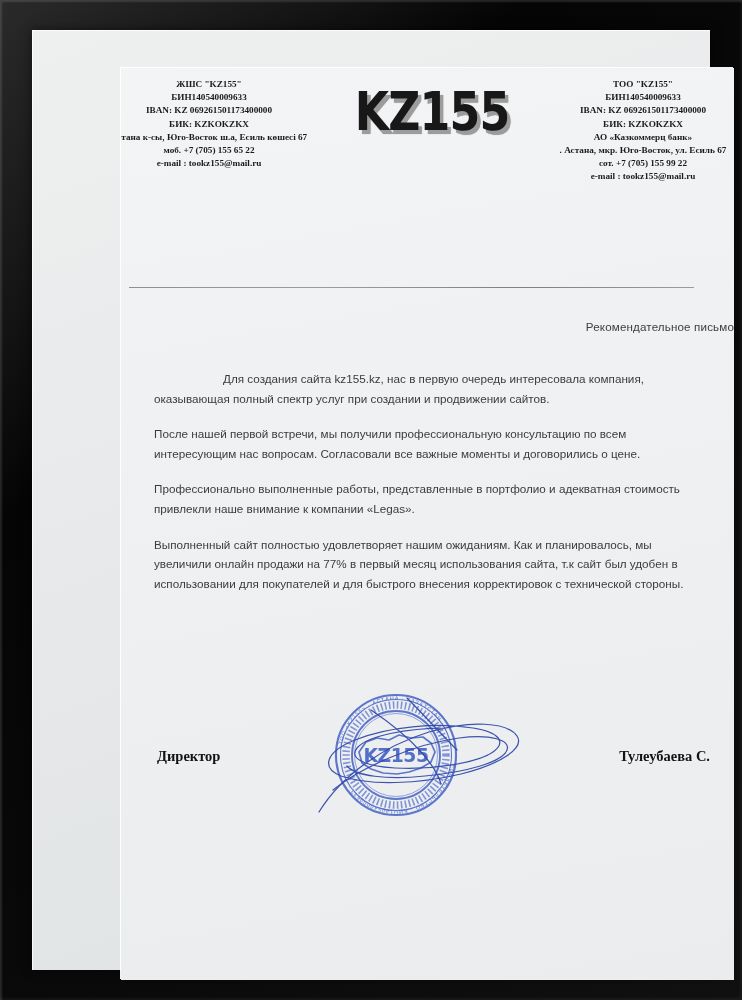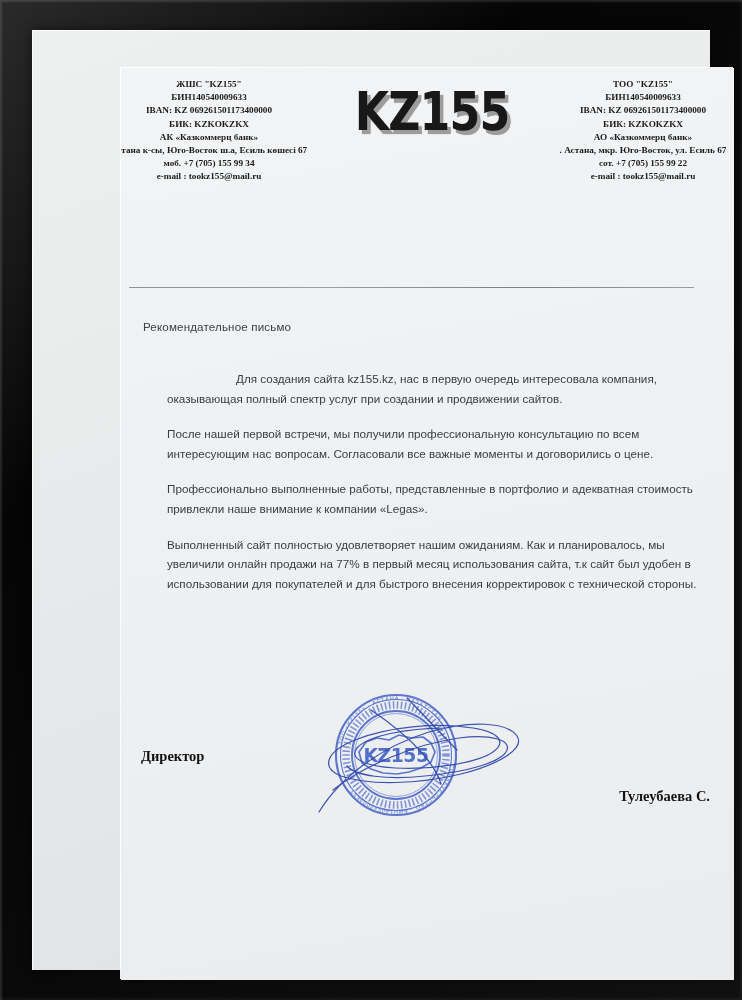--- a/index.html
+++ b/index.html
@@ -115,58 +115,58 @@
   }
 
   
   #body-area {
     position: absolute;
     left: 0;
     top: 252px;
     width: 613px;
   }
   #doc-title {
-    text-align: left;
+    text-align: right;
     font-size: 11.6px;
     color: #3c3f42;
     letter-spacing: 0.15px;
     margin-left: 22px;
     margin-bottom: 36px;
   }
   #paragraphs {
     padding-left: 33px;
     padding-right: 28px;
   }
   .para {
     font-size: 11.7px;
     line-height: 19.6px;
     color: #3a3d40;
-    margin: 0 0 16px 13px;
+    margin: 0 0 16px 0;
     text-align: left;
   }
   .para.indent { text-indent: 69px; }
 
   
   #signature-row {
     position: absolute;
     left: 0;
     top: 428px;
     width: 613px;
     height: 40px;
   }
   .sig-label {
     position: absolute;
     top: 0;
     font-family: "Liberation Serif", serif;
     font-weight: bold;
     font-size: 14.5px;
     color: #131313;
   }
-  #sig-role { left: 20px; text-align: right; }
-  #sig-name { right: 24px; margin-top: 40px; }
+  #sig-role { left: 36px; text-align: right; }
+  #sig-name { right: 24px; }
 
   
   #stamp-wrap {
     position: absolute;
     left: 190px;
     top: 360px;
     width: 240px;
     height: 150px;
   }
 </style>
@@ -182,23 +182,22 @@
 
     <div id="sheet">
 
       <div id="letterhead">
 
         <div id="contact-left" class="contact-block">
           <span class="ln">ЖШС "KZ155"</span>
           <span class="ln">БИН140540009633</span>
           <span class="ln">IBAN: KZ 069261501173400000</span>
           <span class="ln">БИК: KZKOKZKX</span>
-          <span class="ln">АК «Казкоммерц банк»</span>
           <span class="ln">Астана к-сы, Юго-Восток  ш.а, Есиль көшесі 67</span>
-          <span class="ln">моб.  +7 (705) 155 99 34</span>
+          <span class="ln">моб.  +7 (705) 155 65 22</span>
           <span class="ln">e-mail : tookz155@mail.ru</span>
         </div>
 
         <div id="logo">KZ155</div>
 
         <div id="contact-right" class="contact-block">
           <span class="ln">ТОО "KZ155"</span>
           <span class="ln">БИН140540009633</span>
           <span class="ln">IBAN: KZ 069261501173400000</span>
           <span class="ln">БИК: KZKOKZKX</span>

